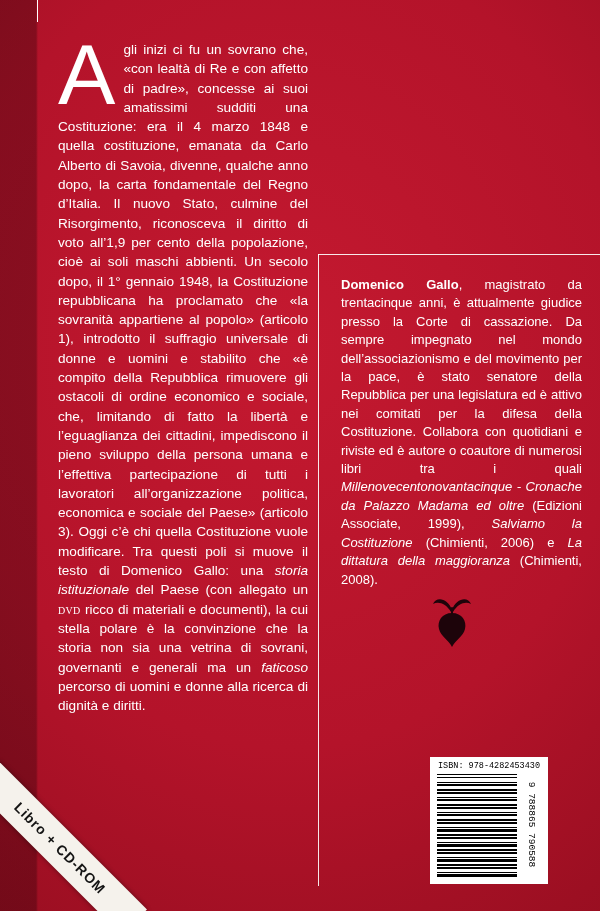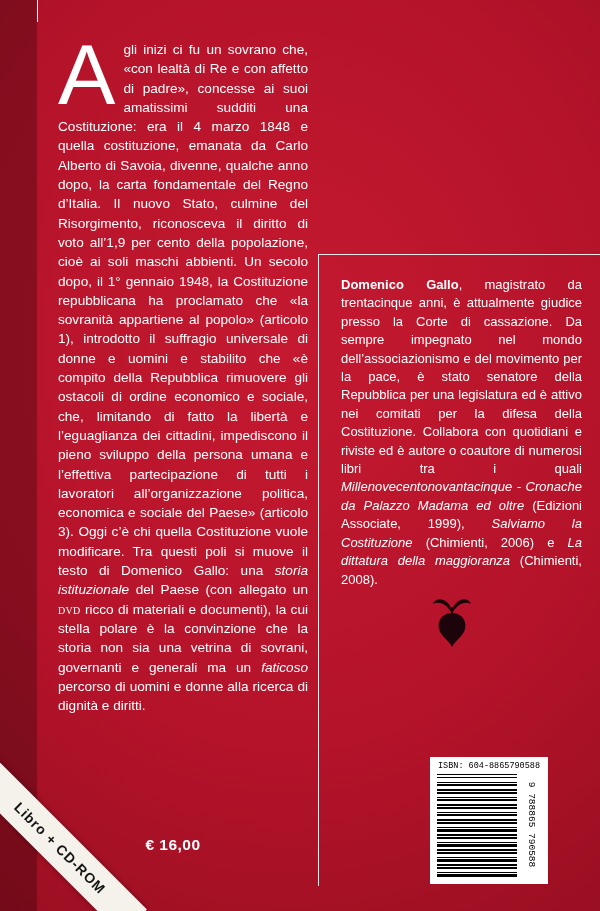--- a/index.html
+++ b/index.html
@@ -93,25 +93,24 @@
     <svg viewBox="0 0 46 54" width="46" height="54" aria-hidden="true">
       <g fill="#1d040a">
         <path d="M23 18 C33 18 38 26 36 34 C34 42 27 44 23 52 C19 44 12 42 10 34 C8 26 13 18 23 18 Z"></path>
         <path d="M22 17 C17 8 9 6 4 9 C7 1 19 3 23 15 Z"></path>
         <path d="M24 17 C29 8 37 6 42 9 C39 1 27 3 23 15 Z"></path>
         <rect x="22" y="12" width="2" height="7" rx="1"></rect>
       </g>
     </svg>
   </div>
 
-  <div class="price">€ 16,00</div>
 
   <div class="banner">
     <span class="banner-text">Libro + CD-ROM</span>
   </div>
 
   <div class="barcode-panel">
-    <div class="isbn-label">ISBN: 604-8865790588</div>
+    <div class="isbn-label">ISBN: 978-4282453430</div>
     <div class="bars"></div>
     <div class="ean">9 788865 790588</div>
   </div>
 
 </div>
 
 </body></html>

